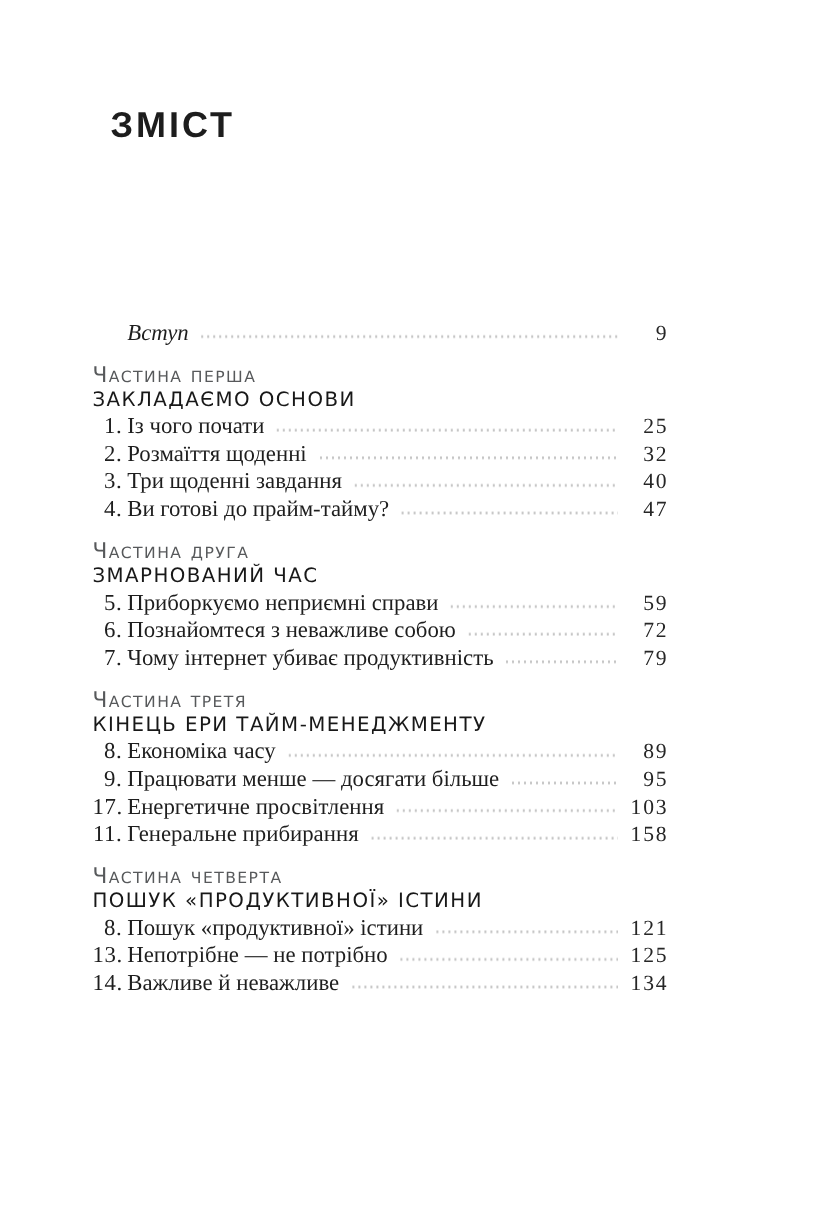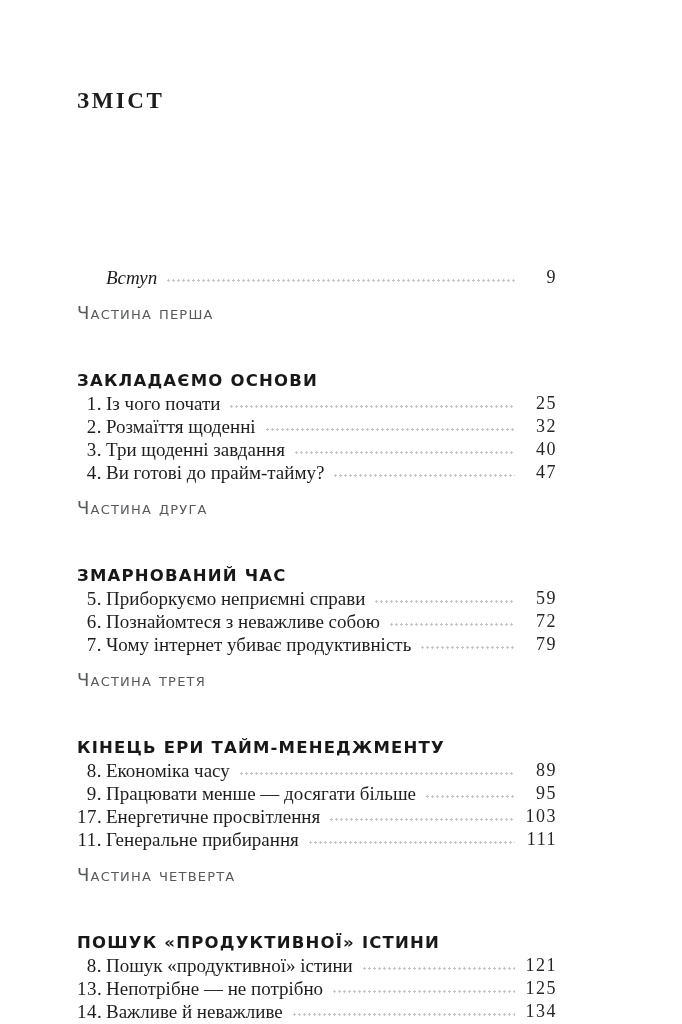--- a/index.html
+++ b/index.html
@@ -10,26 +10,26 @@
   html,body{margin:0;padding:0;background:#fff;}
   .page{
     position:relative;
     width:682px;
     height:1024px;
     background:#ffffff;
     overflow:hidden;
   }
   .title{
     position:absolute;
-    left:77px;
+    left:92px;
     top:88px;
     margin:0;
-    font-family:Liberation Serif, serif;
+    font-family:Liberation Sans, sans-serif;
     font-weight:bold;
-    font-size:23px;
+    font-size:30px;
     letter-spacing:2.5px;
     color:#1d1d1d;
   }
   .toc{
     position:absolute;
     left:77px;
     top:266px;
     width:480px;
     font-family:"Liberation Serif","DejaVu Serif",serif;
     font-size:19px;
@@ -78,26 +78,25 @@
   .part-label{
     font-family:"DejaVu Sans",sans-serif;
     font-variant:small-caps;
     font-size:18px;
     line-height:18px;
     letter-spacing:1.2px;
     color:var(--pl);
   }
   .part-title{
     font-family:"DejaVu Sans",sans-serif;
-    font-weight:bold;
+    font-weight:normal;
     font-size:16.5px;
     line-height:22px;
     letter-spacing:1.2px;
     color:#181818;
-    margin-top:48px;
   }
 </style>
 </head>
 <body>
 
 <div class="page">
   <h1 class="title">ЗМІСТ</h1>
   <nav class="toc" id="toc">
       <div class="row italic">
     <span class="num"></span>
@@ -173,21 +172,21 @@
         <div class="row">
     <span class="num">17.</span>
     <span class="label">Енергетичне просвітлення</span>
     <span class="leader"></span>
     <span class="pnum">103</span>
   </div>
         <div class="row">
     <span class="num">11.</span>
     <span class="label">Генеральне прибирання</span>
     <span class="leader"></span>
-    <span class="pnum">111</span>
+    <span class="pnum">158</span>
   </div>
       </div>
       <div class="part">
     <div class="part-label">Частина четверта</div>
     <div class="part-title">ПОШУК «ПРОДУКТИВНОЇ» ІСТИНИ</div>
   <div class="row">
     <span class="num">8.</span>
     <span class="label">Пошук «продуктивної» істини</span>
     <span class="leader"></span>
     <span class="pnum">121</span>

